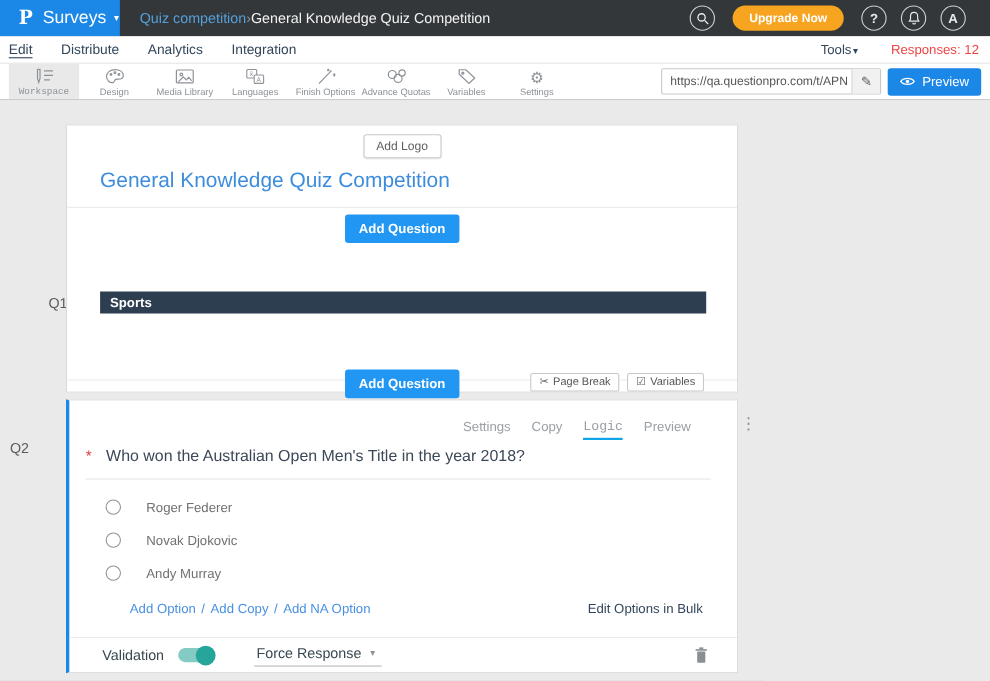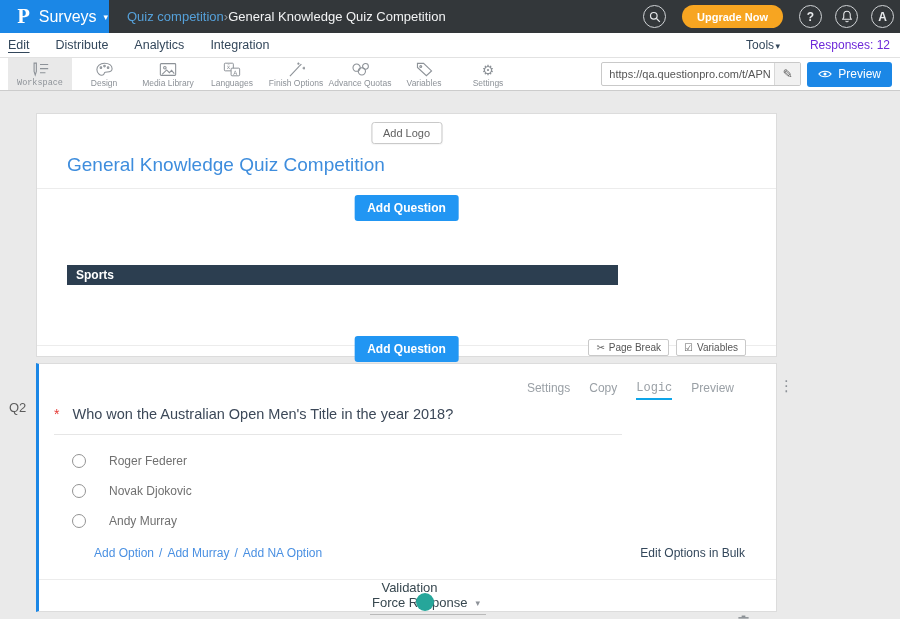--- a/index.html
+++ b/index.html
@@ -9,51 +9,51 @@
   
   .header { position:absolute; left:0; top:0; width:900px; height:33px; background:#33373a; display:flex; align-items:center; }
   .logo-area { width:109px; height:33px; background:#1b87e6; display:flex; align-items:center; padding-left:17px; gap:9px; cursor:pointer; }
   .logo-p { color:#fff; font-size:17px; font-weight:bold; font-family:"DejaVu Serif",serif; transform:scaleY(1.05); }
   .product { color:#fff; font-size:16px; font-weight:500; }
   .caret { font-size:9px; color:#fff; margin-left:-2px; }
   .breadcrumb { display:flex; align-items:center; gap:0; margin-left:18px; font-size:13px; }
   .crumb-parent { color:#55a0d9; cursor:pointer; }
   .crumb-sep { color:#8d9299; font-size:13px; }
   .crumb-current { color:#f2f3f4; }
-  .header-right { margin-left:auto; display:flex; align-items:center; gap:13px; padding-right:6px; }
+  .header-right { margin-left:auto; display:flex; align-items:center; gap:13px; padding-right:22px; }
   .hicon { width:23px; height:23px; border:1.5px solid #cfd2d5; border-radius:50%; display:flex; align-items:center; justify-content:center; color:#e8eaec; font-size:12px; font-weight:bold; cursor:pointer; background:transparent; }
   .upgrade { background:#f7a521; color:#fff; border:none; border-radius:12px; height:23px; padding:0 15px; font-size:11px; font-weight:bold; margin:0 3px; cursor:pointer; font-family:inherit; }
 
   
   .nav { position:absolute; left:0; top:33px; width:900px; height:25px; background:#fff; border-bottom:1px solid #e2e2e2; display:flex; align-items:center; padding:0 10px 0 8px; }
   .nav-tabs { display:flex; gap:26px; }
   .nav-tab { font-size:12.5px; color:#33475b; font-weight:500; cursor:pointer; }
   .nav-tab.active { text-decoration:underline; text-underline-offset:3px; }
   .nav-right { margin-left:auto; display:flex; align-items:center; gap:30px; }
   .tools { font-size:12px; color:#33475b; font-weight:500; cursor:pointer; }
   .tools .caret { color:#33475b; }
-  .responses { font-size:12px; color:#6d28d9; font-weight:500; cursor:pointer; }
+  .responses { font-size:12px; color:#ef4444; font-weight:500; cursor:pointer; }
 
   
   .toolbar { position:absolute; left:0; top:58px; width:900px; height:33px; background:#fff; border-bottom:1px solid #cccccc; display:flex; align-items:stretch; }
   .tool-items { display:flex; padding-left:8px; }
   .tool-item { width:64px; display:flex; flex-direction:column; align-items:center; justify-content:center; gap:1px; cursor:pointer; padding-top:2px; }
   .tool-item.active { background:#e9e9e9;font-family:Liberation Mono, monospace; }
   .tool-item svg { display:block; }
   .tool-icon-glyph { font-size:14px; line-height:14px; color:#8d9298; }
   .tool-label { font-size:8.5px; color:#8d9298; white-space:nowrap; }
   .toolbar-right { margin-left:auto; display:flex; align-items:center; gap:6px; padding-right:8px; }
   .url-box { width:200px; height:24px; border:1px solid #c9c9c9; border-radius:2px; background:#fff; display:flex; align-items:center; overflow:hidden; }
   .url-box input { border:none; outline:none; flex:1; font-size:11px; color:#555; padding:0 4px 0 7px; font-family:inherit; min-width:0; background:transparent; }
   .url-edit { width:26px; height:24px; background:#f1f1f1; border-left:1px solid #d8d8d8; display:flex; align-items:center; justify-content:center; font-size:12px; color:#555; cursor:pointer; }
   .preview-btn { height:25px; background:#1b87e6; color:#fff; border:none; border-radius:3px; font-size:12px; font-weight:500; display:flex; align-items:center; gap:6px; padding:0 11px; cursor:pointer; font-family:inherit; }
 
   
   .gutter-label { position:absolute; font-size:13px; color:#5c5c5c; }
-  .card { position:absolute; left:36px; width:741px; background:#fff; border:1px solid #dcdcdc; }
+  .card { position:absolute; left:60px; width:611px; background:#fff; border:1px solid #dcdcdc; }
   .card-main { top:113px; height:244px; }
   .add-logo { position:absolute; top:8px; left:50%; transform:translateX(-50%); background:#fff; border:1px solid #c9c9c9; border-radius:3px; font-size:11px; color:#5f5f5f; padding:4px 11px; cursor:pointer; font-family:inherit; box-shadow:0 1px 1px rgba(0,0,0,.04); }
   .survey-title { position:absolute; top:40px; left:30px; font-size:19px; color:#3e8ddd; cursor:text; }
   .divider { position:absolute; left:0; right:0; border-top:1px solid #ececec; }
   .add-q-btn { background:#2196f3; color:#fff; border:none; border-radius:3px; font-size:12px; font-weight:600; padding:6px 13px; cursor:pointer; font-family:inherit; }
   .add-q-1 { position:absolute; top:81px; left:50%; transform:translateX(-50%); }
   .sports-bar { position:absolute; top:151px; left:30px; width:551px; height:20px; background:#2c3e50; color:#fff; font-size:12px; font-weight:bold; line-height:20px; padding-left:9px; cursor:text; }
   .bottom-actions { position:absolute; top:222px; left:0; right:0; height:36px; }
   .add-q-2 { position:absolute; top:0; left:50%; transform:translateX(-50%); }
   .break-btns { position:absolute; top:3px; right:30px; display:flex; gap:7px; }
@@ -70,21 +70,21 @@
   .req { color:#e53935; font-size:14px; }
   .q-text { font-size:14.5px; color:#3c4858; cursor:text; }
   .opt-row { position:absolute; left:33px; display:flex; align-items:center; gap:23px; cursor:pointer; }
   .radio { width:14px; height:14px; border:1px solid #939393; border-radius:50%; background:#fff; flex:none; }
   .opt-label { font-size:12px; color:#707070; }
   .links-row { position:absolute; top:182px; left:55px; right:31px; display:flex; font-size:12px; }
   .add-links { display:flex; gap:5px; color:#4a90e2; }
   .add-links span { cursor:pointer; }
   .links-sep { color:#4a90e2; cursor:default; }
   .bulk-edit { margin-left:auto; color:#33475b; cursor:pointer; }
-  .validation-row { position:absolute; top:215px; left:0; right:0; bottom:0; border-top:1px solid #ececec; display:flex; align-items:center; padding:0 26px 0 30px;flex-direction:column; }
+  .validation-row { position:absolute; top:215px; left:0; right:0; bottom:0; border-top:1px solid #ececec; display:flex; align-items:center; padding:0 26px 0 30px; }
   .val-label { font-size:13px; color:#37474f; }
   .toggle { position:relative; width:32px; height:13px; background:#83cbc3; border-radius:7px; margin-left:13px; cursor:pointer; }
   .toggle .knob { position:absolute; right:-2px; top:-2.5px; width:18px; height:18px; background:#26a69a; border-radius:50%; }
   .force-resp { margin-left:37px; display:flex; align-items:center; gap:10px; border-bottom:1px solid #b9b9b9; padding:0 6px 4px 2px; cursor:pointer; }
   .force-resp .frv { font-size:13px; color:#37474f; }
   .force-resp .caret { color:#8d9298; font-size:9px; }
   .trash { margin-left:auto; cursor:pointer; display:flex; }
 </style>
 </head>
 <body>
@@ -267,21 +267,21 @@
     </div>
     <div class="opt-row" style="top:150px;">
       <span class="radio"></span>
       <span class="opt-label">Andy Murray</span>
     </div>
 
     <div class="links-row">
       <div class="add-links">
         <span>Add Option</span>
         <span class="links-sep">/</span>
-        <span>Add Murray</span>
+        <span>Add Copy</span>
         <span class="links-sep">/</span>
         <span>Add NA Option</span>
       </div>
       <span class="bulk-edit">Edit Options in Bulk</span>
     </div>
 
     <div class="validation-row">
       <span class="val-label">Validation</span>
       <span class="toggle">
           <span class="knob"></span>

